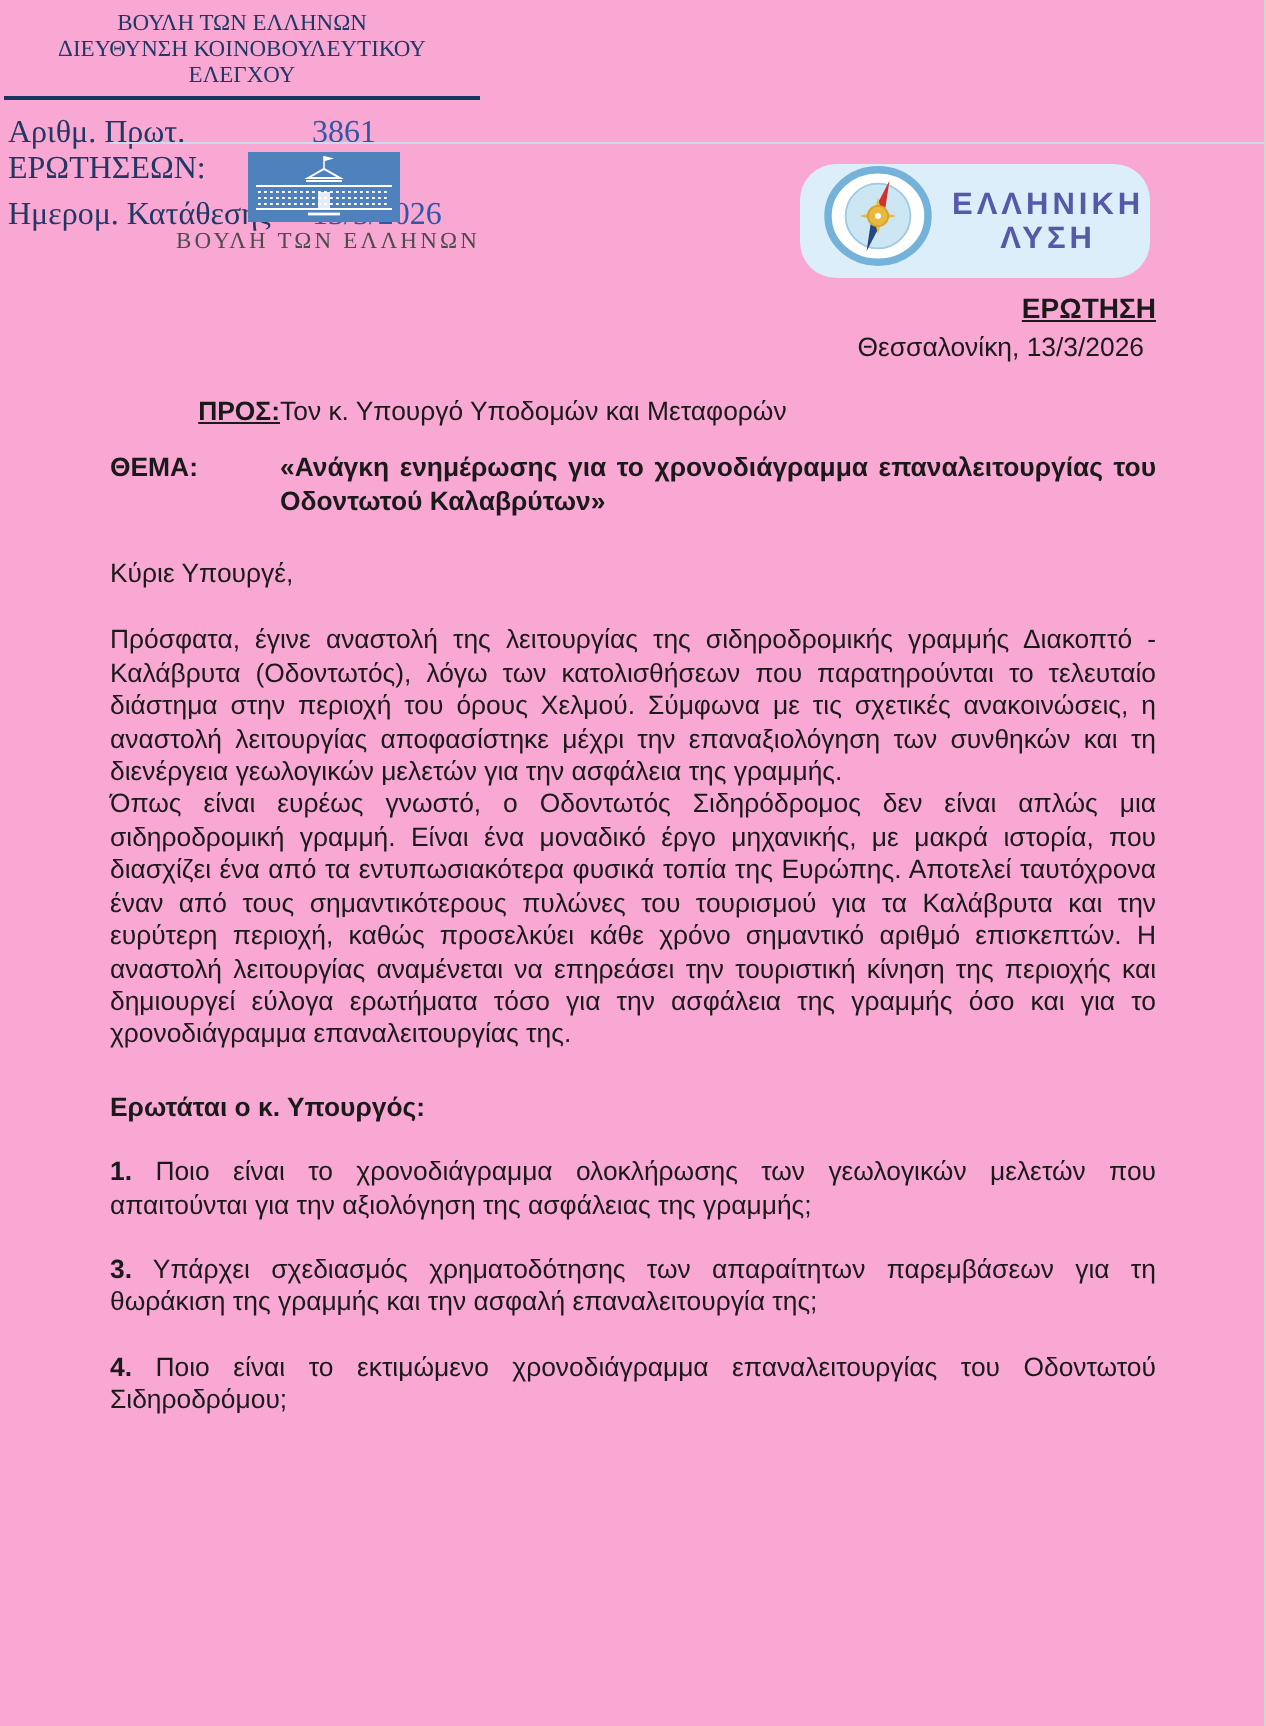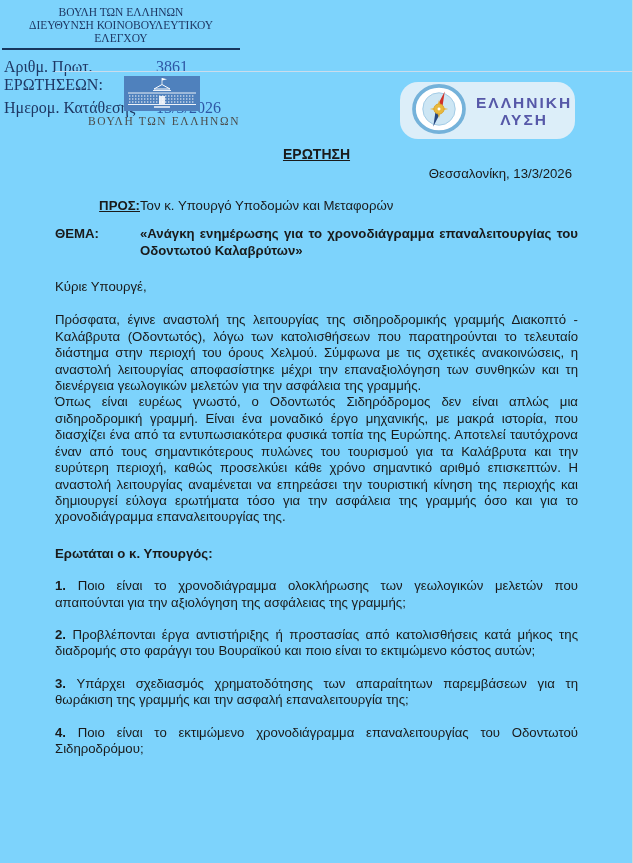--- a/index.html
+++ b/index.html
@@ -1,20 +1,20 @@
 <!DOCTYPE html>
 <html lang="el"><head>
 <meta charset="utf-8">
 <style>
   * { margin:0; padding:0; box-sizing:border-box; }
   html,body { background:#ffffff; }
   .page {
     position:relative;
     width:633px; height:863px;
-    background:#7dd3fc;
+    background:#f9a8d4;
     border-right:1px solid #d4d4d4;
     font-family:"Liberation Sans", sans-serif;
     color:#1a1a1a;
     overflow:hidden;
   }
 
   
   .gov-header {
     position:absolute; left:2px; top:6px; width:238px;
     font-family:"Liberation Serif", serif;
@@ -54,21 +54,21 @@
   .party-text {
     color:#5658a8; font-weight:bold; font-size:15.5px;
     letter-spacing:2px; line-height:17px; text-align:center;
   }
 
   
   .letter {
     position:absolute; left:55px; top:146px; width:523px;
     font-size:13.2px; line-height:16.4px;
   }
-  .title-row { text-align:center; }
+  .title-row { text-align:right; }
   .title-row .title { font-weight:bold; font-size:14px; text-decoration:underline; }
   .dateline { text-align:right; padding-right:6px; margin-top:3px; }
 
   .recipients { margin-top:15px; }
   .rec-row { display:grid; grid-template-columns:85px auto; }
   .rec-row + .rec-row { margin-top:12px; }
   .rec-row .lbl { font-weight:bold; }
   .rec-row .lbl.u { text-decoration:underline;text-align:right; }
   .rec-row .txt { }
   .rec-row .txt.bold { font-weight:bold; text-align:justify; }
@@ -167,24 +167,20 @@
     <p class="body-par first">Πρόσφατα, έγινε αναστολή της λειτουργίας της σιδηροδρομικής γραμμής Διακοπτό - Καλάβρυτα (Οδοντωτός), λόγω των κατολισθήσεων που παρατηρούνται το τελευταίο διάστημα στην περιοχή του όρους Χελμού. Σύμφωνα με τις σχετικές ανακοινώσεις, η αναστολή λειτουργίας αποφασίστηκε μέχρι την επαναξιολόγηση των συνθηκών και τη διενέργεια γεωλογικών μελετών για την ασφάλεια της γραμμής.</p>
     <p class="body-par">Όπως είναι ευρέως γνωστό, ο Οδοντωτός Σιδηρόδρομος δεν είναι απλώς μια σιδηροδρομική γραμμή. Είναι ένα μοναδικό έργο μηχανικής, με μακρά ιστορία, που διασχίζει ένα από τα εντυπωσιακότερα φυσικά τοπία της Ευρώπης. Αποτελεί ταυτόχρονα έναν από τους σημαντικότερους πυλώνες του τουρισμού για τα Καλάβρυτα και την ευρύτερη περιοχή, καθώς προσελκύει κάθε χρόνο σημαντικό αριθμό επισκεπτών. Η αναστολή λειτουργίας αναμένεται να επηρεάσει την τουριστική κίνηση της περιοχής και δημιουργεί εύλογα ερωτήματα τόσο για την ασφάλεια της γραμμής όσο και για το χρονοδιάγραμμα επαναλειτουργίας της.</p>
 
     <div class="q-heading">Ερωτάται ο κ. Υπουργός:</div>
 
     <div class="question">
       <span class="qnum">1.</span>
       <span>Ποιο είναι το χρονοδιάγραμμα ολοκλήρωσης των γεωλογικών μελετών που απαιτούνται για την αξιολόγηση της ασφάλειας της γραμμής;</span>
     </div>
     <div class="question">
-      <span class="qnum">2.</span>
-      <span>Προβλέπονται έργα αντιστήριξης ή προστασίας από κατολισθήσεις κατά μήκος της διαδρομής στο φαράγγι του Βουραϊκού και ποιο είναι το εκτιμώμενο κόστος αυτών;</span>
-    </div>
-    <div class="question">
       <span class="qnum">3.</span>
       <span>Υπάρχει σχεδιασμός χρηματοδότησης των απαραίτητων παρεμβάσεων για τη θωράκιση της γραμμής και την ασφαλή επαναλειτουργία της;</span>
     </div>
     <div class="question">
       <span class="qnum">4.</span>
       <span>Ποιο είναι το εκτιμώμενο χρονοδιάγραμμα επαναλειτουργίας του Οδοντωτού Σιδηροδρόμου;</span>
     </div>
 
   </div>
 

